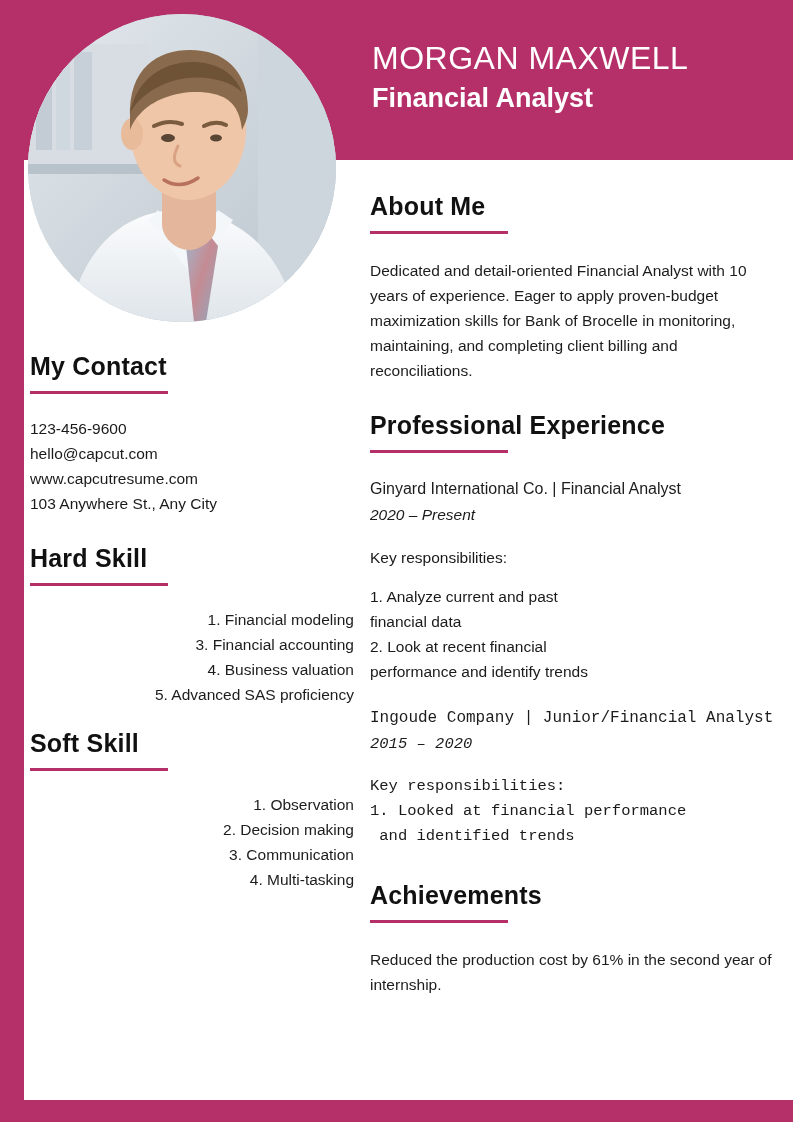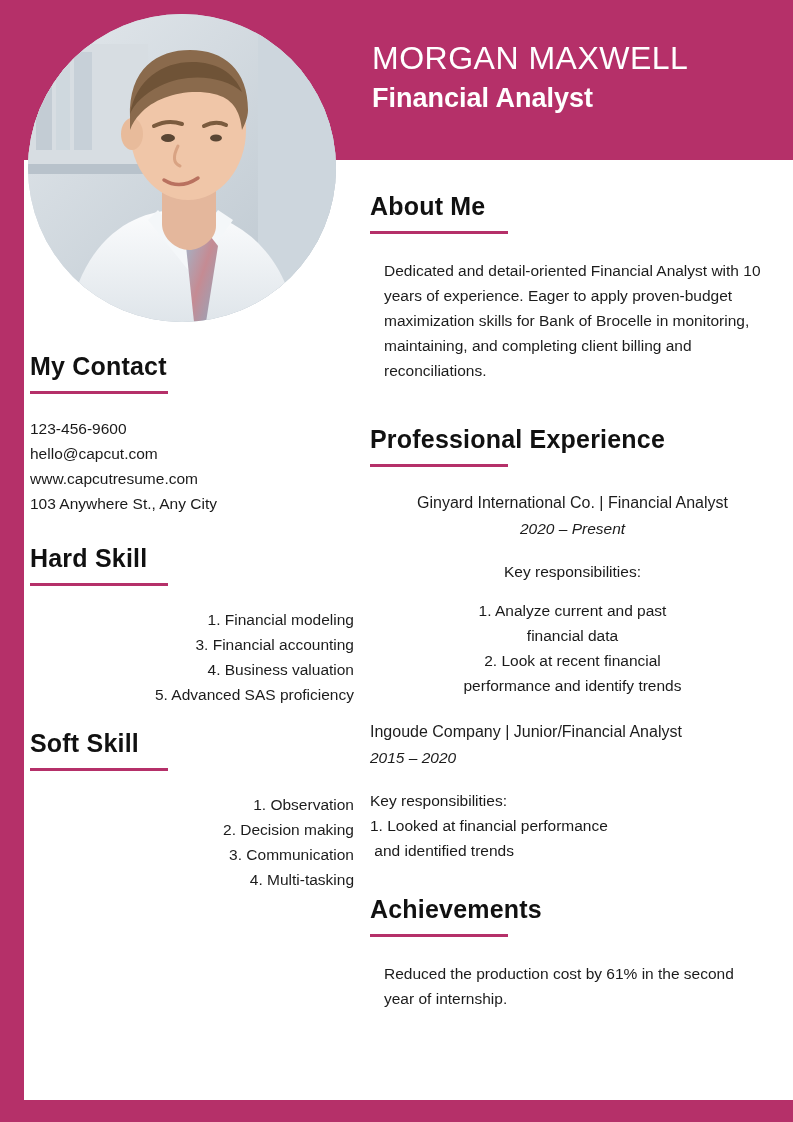--- a/index.html
+++ b/index.html
@@ -117,21 +117,21 @@
     width: 138px;
     height: 3px;
     background: #b53069;
     margin: 9px 0 0 0;
   }
 
   .body-text {
     font-size: 15.5px;
     line-height: 25px;
     color: #1c1c1c;
-    margin: 14px;
+    margin: 0;
   }
 
   .list {
     margin: 0;
     font-size: 15.5px;
     line-height: 25px;
     color: #1c1c1c;
   }
   .list div {
     white-space: pre;
@@ -302,33 +302,33 @@
       <div class="rule"></div>
       <p class="body-text about-p">Dedicated and detail-oriented Financial Analyst with 10 years of experience. Eager to  apply proven-budget maximization skills for Bank of Brocelle in monitoring, maintaining, and completing client billing and reconciliations.</p>
     </div>
 
     <div class="gap-md"></div>
 
     <div class="sec-block">
       <div class="sec-title">Professional Experience</div>
       <div class="rule"></div>
 
-      <div style="margin-top:24px;text-align:center;">
+      <div style="margin-top:24px;">
         <div class="job-title">Ginyard International Co. | Financial Analyst</div>
         <div class="job-dates">2020 – Present</div>
         <div class="resp-label">Key responsibilities:</div>
         <div class="resp-list">
           <div>1. Analyze current and past</div>
           <div>financial data</div>
           <div>2. Look at recent financial</div>
           <div>performance and identify trends</div>
         </div>
       </div>
 
-      <div style="margin-top:22px;">
+      <div style="margin-top:22px;font-family:Liberation Mono, monospace;">
         <div class="job-title">Ingoude Company | Junior/Financial Analyst</div>
         <div class="job-dates">2015 – 2020</div>
         <div class="resp-label">Key responsibilities:</div>
         <div class="resp-list tight">
           <div>1. Looked at financial performance</div>
           <div> and identified trends</div>
         </div>
       </div>
     </div>
 

